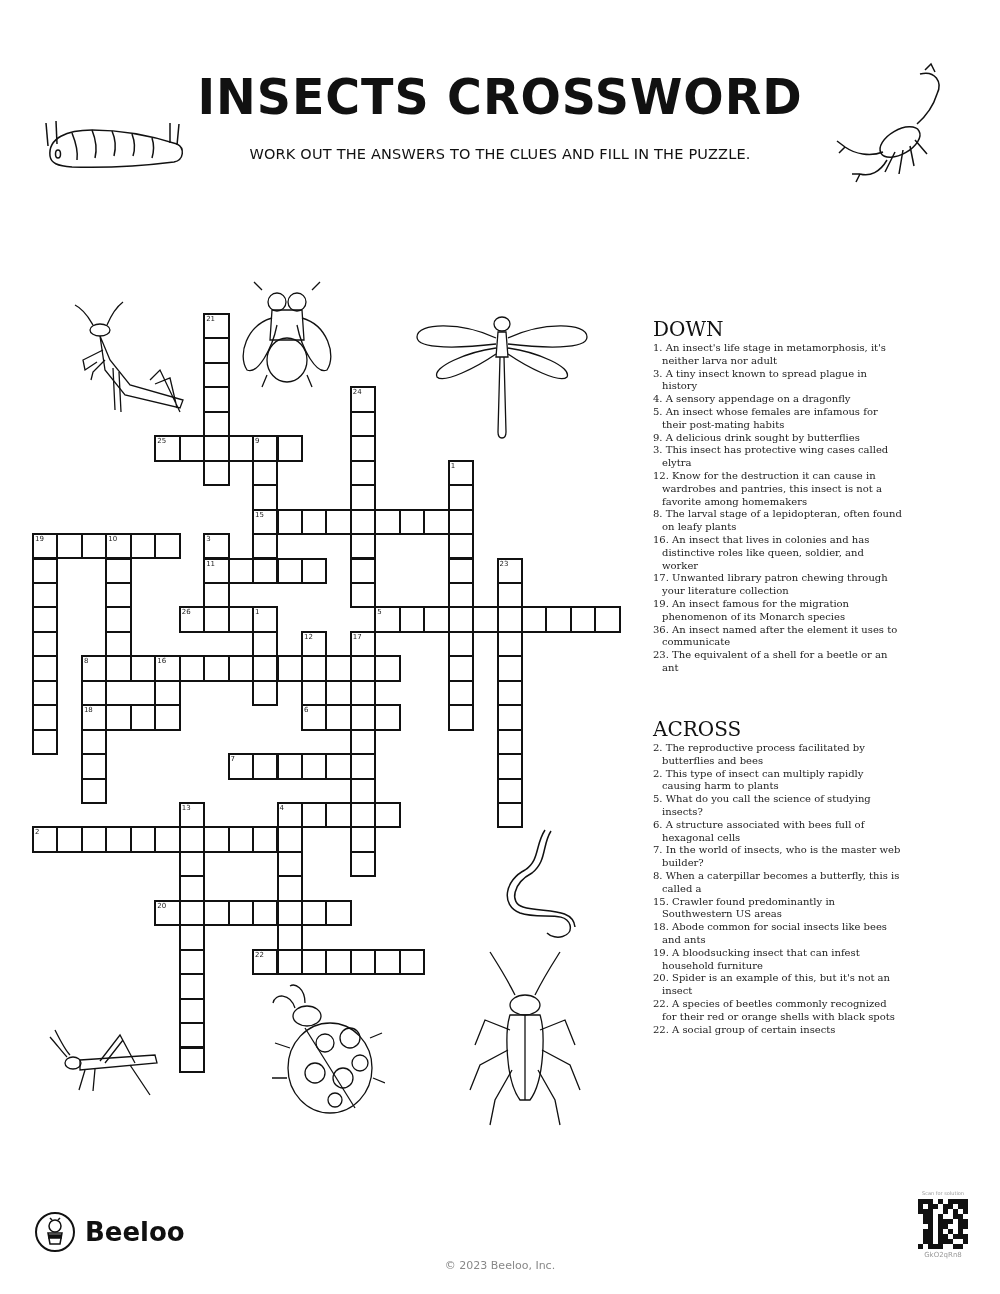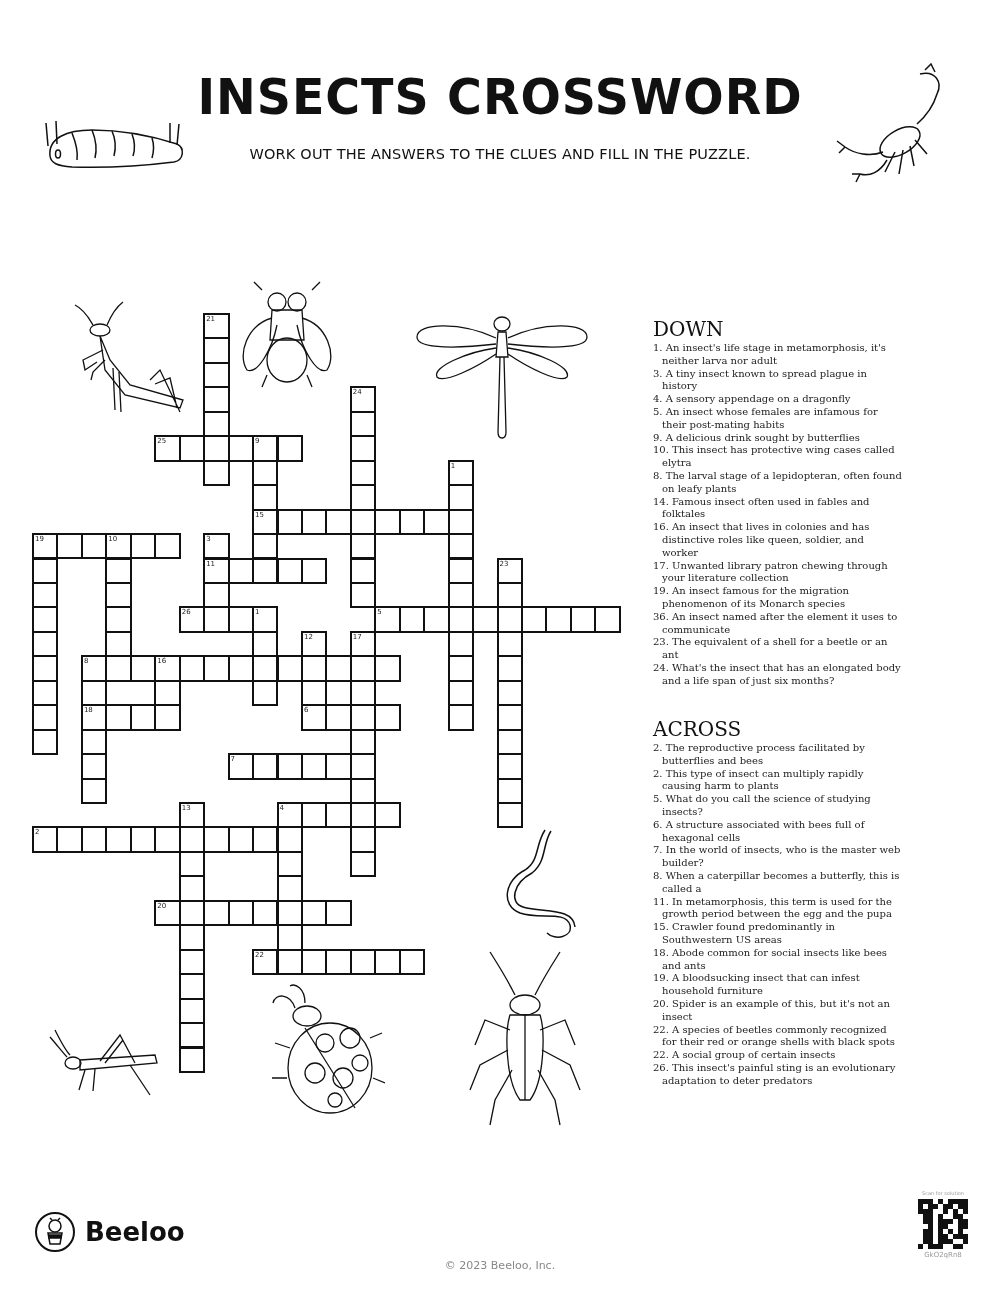--- a/index.html
+++ b/index.html
@@ -335,48 +335,45 @@
   </div>
 
 <div class="clues" style="top:318px;">
   <h2>DOWN</h2>
   <div id="down-list">
       <p class="clue">1. An insect's life stage in metamorphosis, it's neither larva nor adult</p>
       <p class="clue">3. A tiny insect known to spread plague in history</p>
       <p class="clue">4. A sensory appendage on a dragonfly</p>
       <p class="clue">5. An insect whose females are infamous for their post-mating habits</p>
       <p class="clue">9. A delicious drink sought by butterflies</p>
-      <p class="clue">10. This insect has protective wing cases called elytra</p>
+      <p class="clue">3. This insect has protective wing cases called elytra</p>
+      <p class="clue">12. Know for the destruction it can cause in wardrobes and pantries, this insect is not a favorite among homemakers</p>
       <p class="clue">8. The larval stage of a lepidopteran, often found on leafy plants</p>
-      <p class="clue">14. Famous insect often used in fables and folktales</p>
       <p class="clue">16. An insect that lives in colonies and has distinctive roles like queen, soldier, and worker</p>
       <p class="clue">17. Unwanted library patron chewing through your literature collection</p>
       <p class="clue">19. An insect famous for the migration phenomenon of its Monarch species</p>
       <p class="clue">36. An insect named after the element it uses to communicate</p>
       <p class="clue">23. The equivalent of a shell for a beetle or an ant</p>
-      <p class="clue">24. What's the insect that has an elongated body and a life span of just six months?</p>
     </div>
 </div>
 <div class="clues" style="top:718px;">
   <h2>ACROSS</h2>
   <div id="across-list">
       <p class="clue">2. The reproductive process facilitated by butterflies and bees</p>
       <p class="clue">2. This type of insect can multiply rapidly causing harm to plants</p>
       <p class="clue">5. What do you call the science of studying insects?</p>
       <p class="clue">6. A structure associated with bees full of hexagonal cells</p>
       <p class="clue">7. In the world of insects, who is the master web builder?</p>
       <p class="clue">8. When a caterpillar becomes a butterfly, this is called a</p>
-      <p class="clue">11. In metamorphosis, this term is used for the growth period between the egg and the pupa</p>
       <p class="clue">15. Crawler found predominantly in Southwestern US areas</p>
       <p class="clue">18. Abode common for social insects like bees and ants</p>
       <p class="clue">19. A bloodsucking insect that can infest household furniture</p>
       <p class="clue">20. Spider is an example of this, but it's not an insect</p>
       <p class="clue">22. A species of beetles commonly recognized for their red or orange shells with black spots</p>
       <p class="clue">22. A social group of certain insects</p>
-      <p class="clue">26. This insect's painful sting is an evolutionary adaptation to deter predators</p>
     </div>
 </div>
 
 <div class="footer-logo">
   <div class="logo-circle">
     <svg width="26" height="30" viewBox="0 0 26 30" fill="none" stroke="#111" stroke-width="1.5">
       <circle cx="13" cy="9" r="6"></circle>
         <path d="M6 16 L20 16 L18 27 L8 27 Z"></path>
         <rect x="7" y="18" width="12" height="3" fill="#111"></rect>
       <path d="M10 3 l-2 -2 M16 3 l2 -2"></path>

